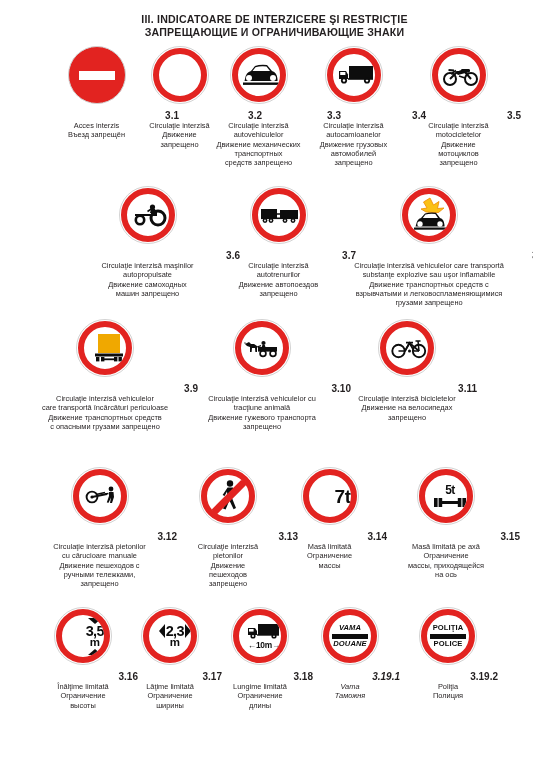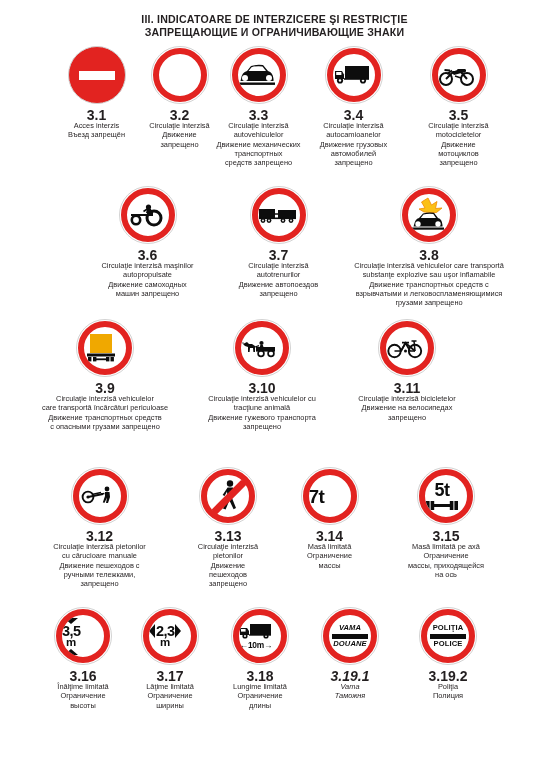--- a/index.html
+++ b/index.html
@@ -43,23 +43,24 @@
     height: 62px;
   }
   .caption {
     margin-top: 2px;
     font-size: 7.4px;
     line-height: 9.3px;
     color: #231f20;
   }
   .code {
     font-weight: bold;
-    font-size: 14px;
+    font-size: 10px;
     line-height: 11px;
     margin-bottom: 0px;
+    text-align: right;
   }
   .ro { display: block; }
   .ru { display: block; }
 
   
   .sign {
     position: relative;
     width: 58px;
     height: 58px;
     border-radius: 50%;
@@ -78,21 +79,21 @@
     background: transparent;
   }
   .sign .inner {
     position: absolute;
     left: 7px; top: 7px;
     width: 42px; height: 42px;
     border-radius: 50%;
     overflow: hidden;
     display: flex;
     align-items: center;
-    justify-content: flex-start;
+    justify-content: flex-end;
   }
   .sign.solid-red {
     background: #e22320;
   }
   .sign.solid-red .bar {
     width: 36px;
     height: 9px;
     background: #ffffff;
   }
   .sign svg { display: block; }
@@ -506,21 +507,21 @@
       <div class="ru">Ограничение<br>массы</div>
     </div>
   </div>
 
   <div class="cell" style="left:372px;width:148px;">
     <div class="sign-wrap">
       <div class="sign">
         <div class="ring"></div>
         <div class="inner">
           <div style="display:flex;flex-direction:column;align-items:center;line-height:1;">
-            <span style="font-weight:bold;font-size:18px;letter-spacing:-0.5px;color:#0d0d0d;">5t</span>
+            <span style="font-weight:bold;font-size:12px;letter-spacing:-0.5px;color:#0d0d0d;">5t</span>
             <svg width="34" height="11" viewBox="0 0 34 11" style="margin-top:1px;">
               <rect x="1" y="1" width="3.6" height="9" fill="#0d0d0d"></rect>
               <rect x="5.6" y="1" width="3.6" height="9" fill="#0d0d0d"></rect>
               <rect x="9" y="4" width="16" height="3" fill="#0d0d0d"></rect>
               <rect x="24.8" y="1" width="3.6" height="9" fill="#0d0d0d"></rect>
               <rect x="29.4" y="1" width="3.6" height="9" fill="#0d0d0d"></rect>
             </svg>
           </div>
         </div>
       </div>

